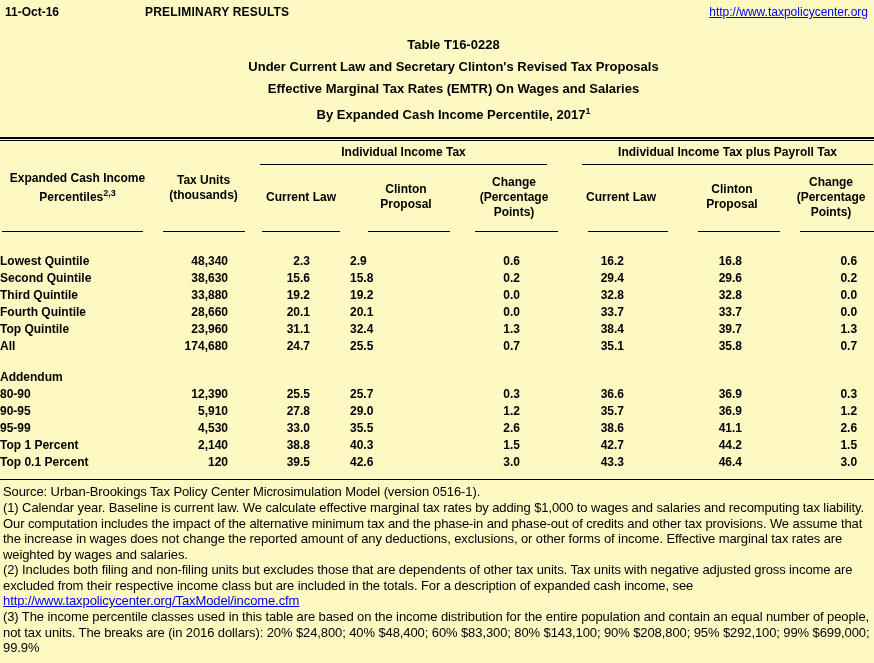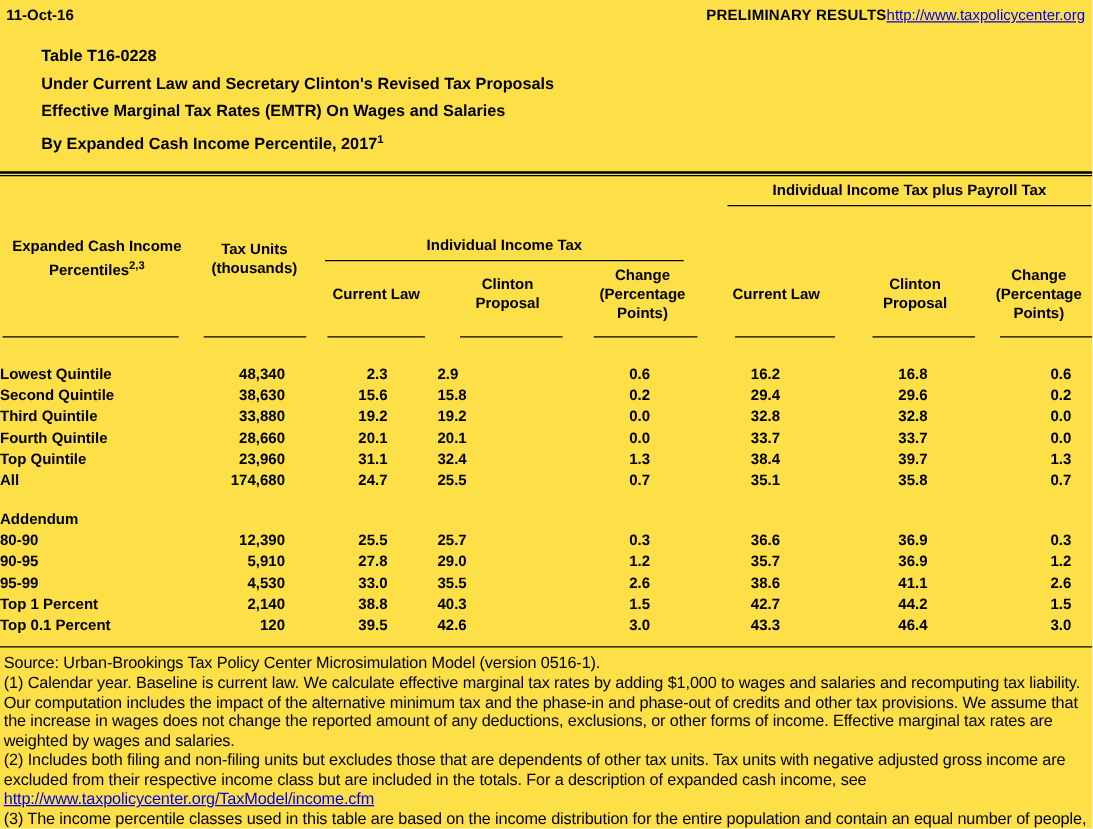--- a/index.html
+++ b/index.html
@@ -1,36 +1,36 @@
 <!DOCTYPE html>
 <html><head>
 <meta charset="utf-8">
 <style>
   * { margin:0; padding:0; box-sizing:border-box; }
   html,body { background:#fff; }
   .page {
     position:relative; width:874px; height:663px; overflow:hidden;
-    background:#fde047; color:#000;
+    background:#fef9c3; color:#000;
     font-family:"Liberation Sans","DejaVu Sans",sans-serif;
   }
   
   .topbar { display:flex; align-items:flex-start; padding:5px 6px 0 5px; font-size:12px; }
   .topbar .date { width:140px; font-weight:bold; }
-  .topbar .status { flex:1; font-weight:bold; letter-spacing:.2px;text-align:right; }
+  .topbar .status { flex:1; font-weight:bold; letter-spacing:.2px; }
   .topbar a { color:#0000ee; text-decoration:underline; font-weight:normal; }
   
-  .titles { margin-top:15px; text-align:left; font-weight:bold; font-size:13px; line-height:22px;padding-left:33px; }
+  .titles { margin-top:15px; text-align:center; font-weight:bold; font-size:13px; line-height:22px;padding-left:33px; }
   .titles sup { font-size:9px; font-weight:bold; }
   
   .double-rule { margin-top:11px; height:4px; border-top:2px solid #000; border-bottom:1px solid #000; }
   table { width:874px; border-collapse:collapse; table-layout:fixed; }
   thead th { font-weight:bold; font-size:12px; vertical-align:middle; position:relative; line-height:15px; }
   .group-row th.group { padding-top:4px; vertical-align:top; height:30px; }
   .gline { border-bottom:1.5px solid #000; padding-bottom:4px; }
-  .g1 .gline { margin-left:8px; margin-right:19px;margin-top:44px; }
+  .g1 .gline { margin-left:8px; margin-right:19px; }
   .g2 .gline { margin-left:16px; margin-right:1px; }
   .sub-row th { height:64px; padding-bottom:12px; }
   th.ruled::after { content:""; position:absolute; bottom:3px; border-bottom:1.5px solid #000; }
   th.c1::after { left:2px; right:12px; }
   th.c2::after { left:8px; right:7px; }
   th.c3::after { left:10px; right:10px; }
   th.c4::after { left:18px; right:12px; }
   th.c5::after { left:13px; right:8px; }
   th.c6::after { left:22px; right:8px; }
   th.c7::after { left:22px; right:8px; }

